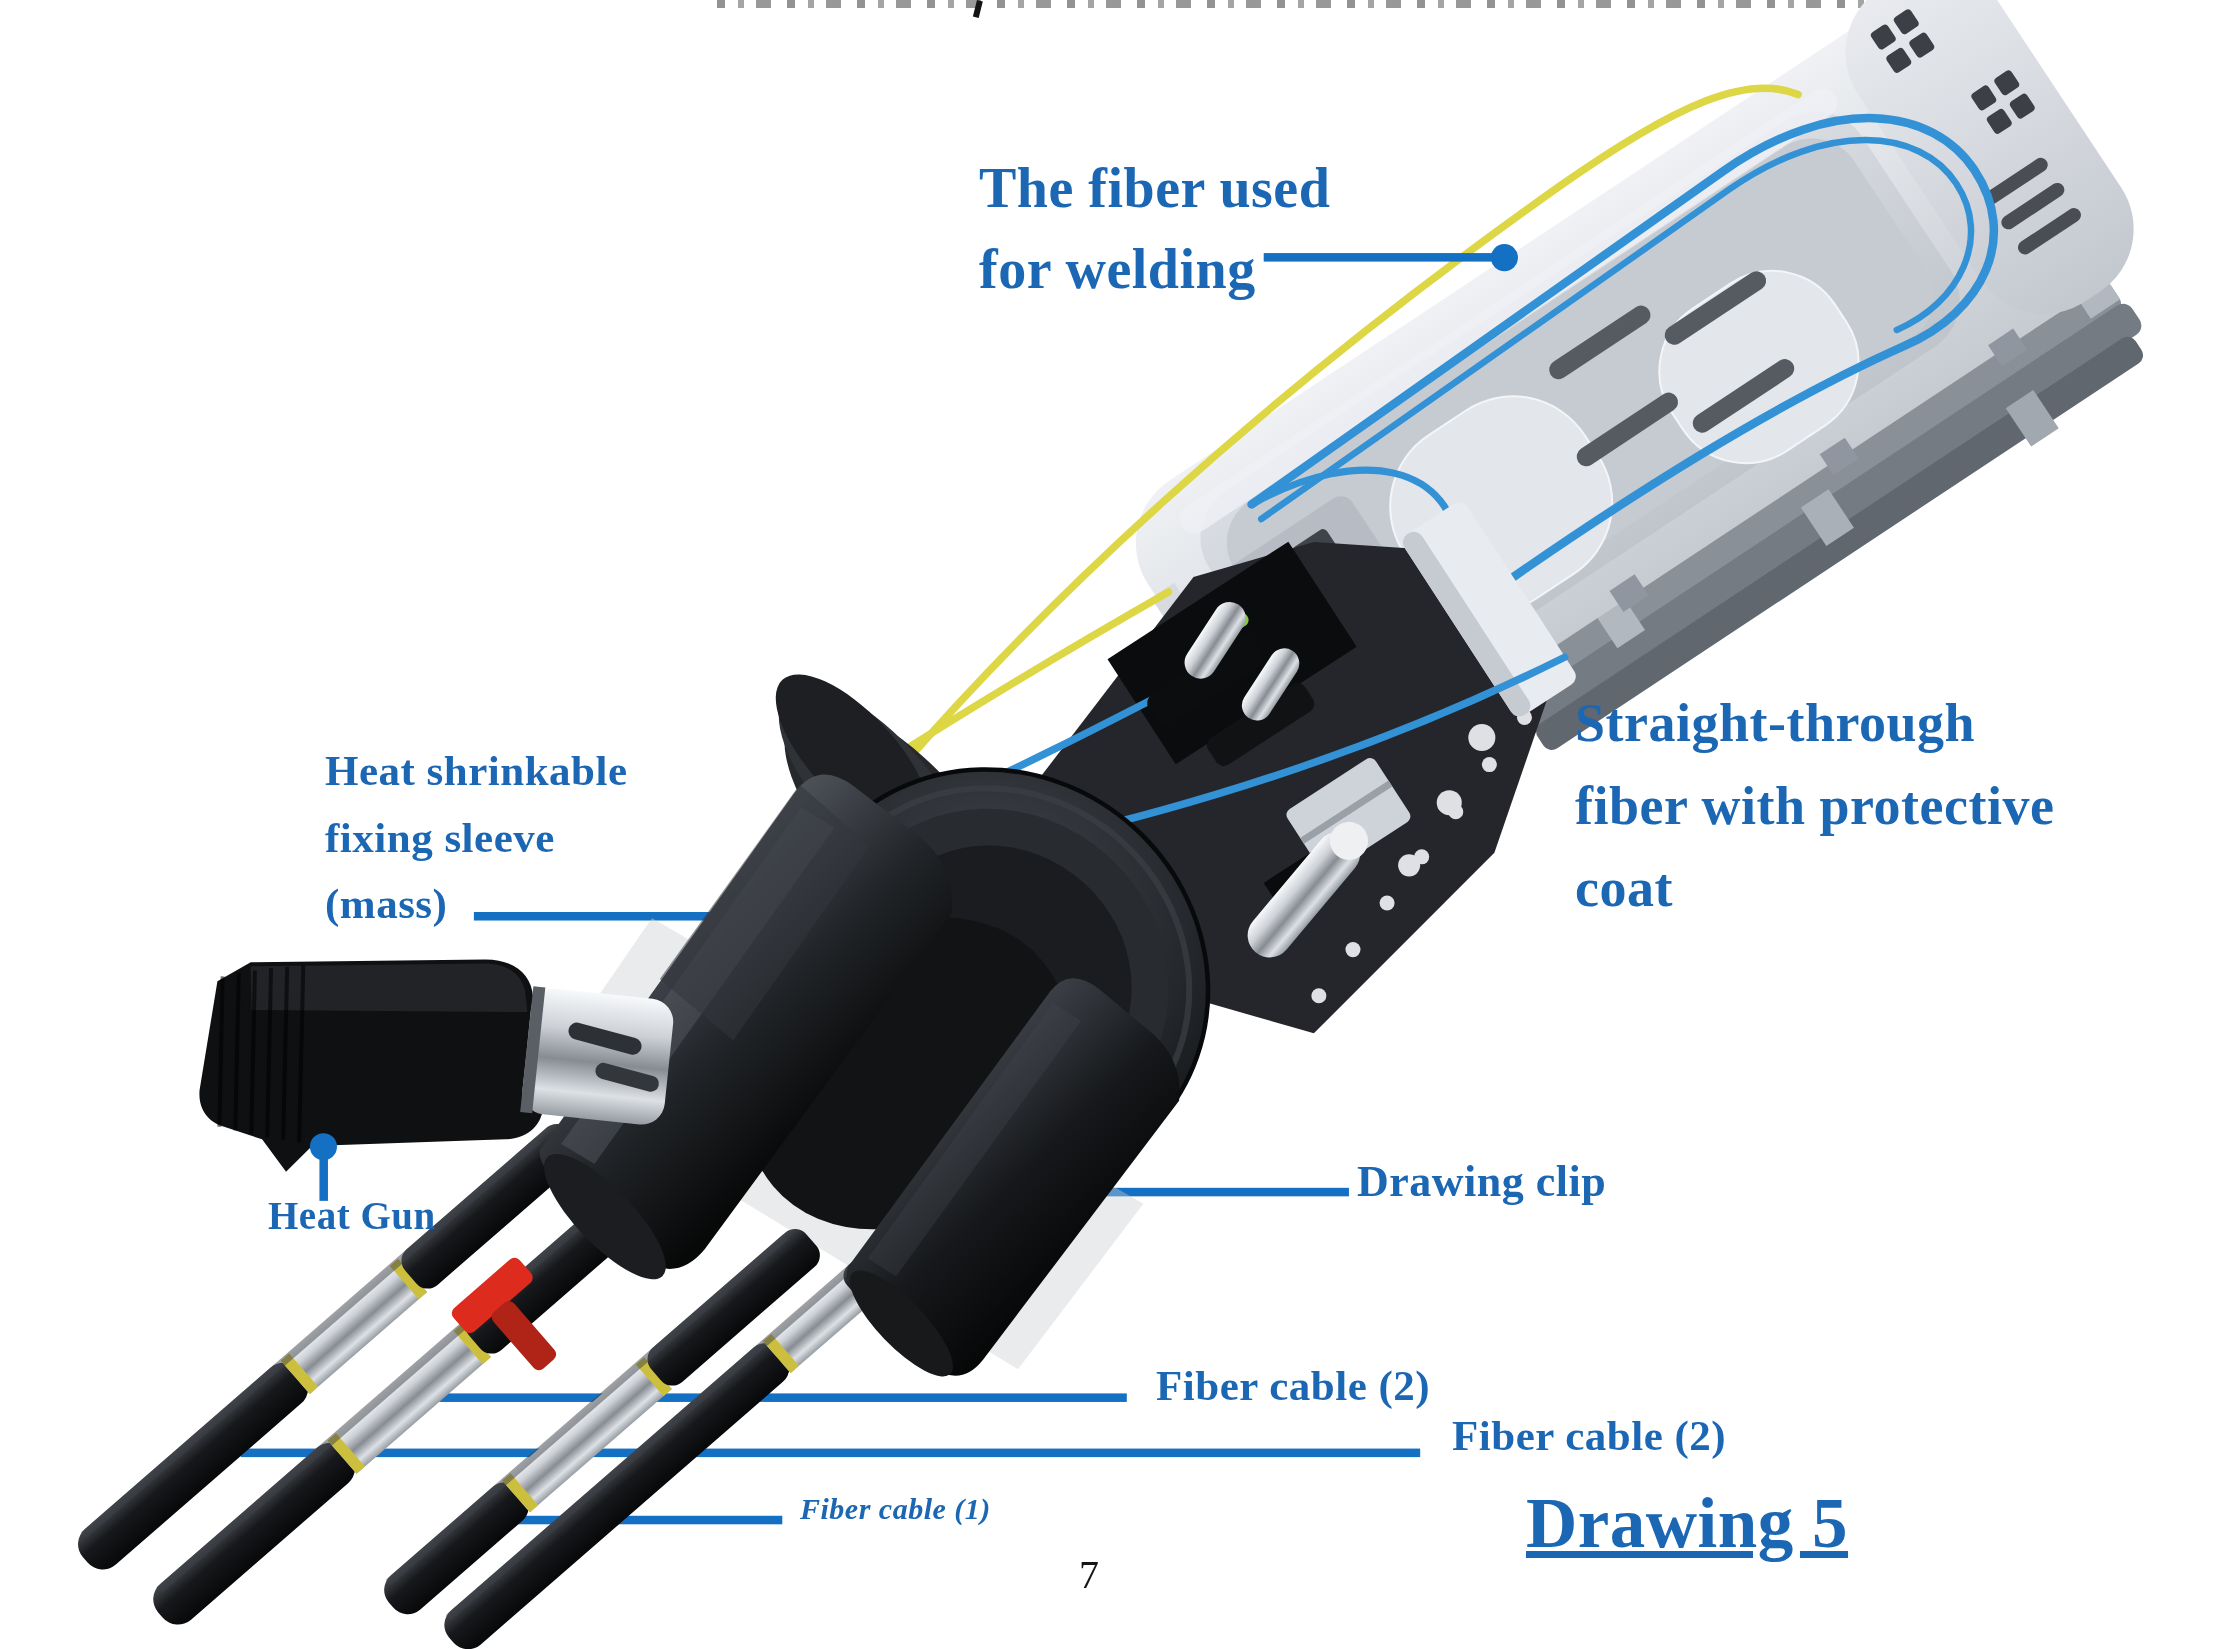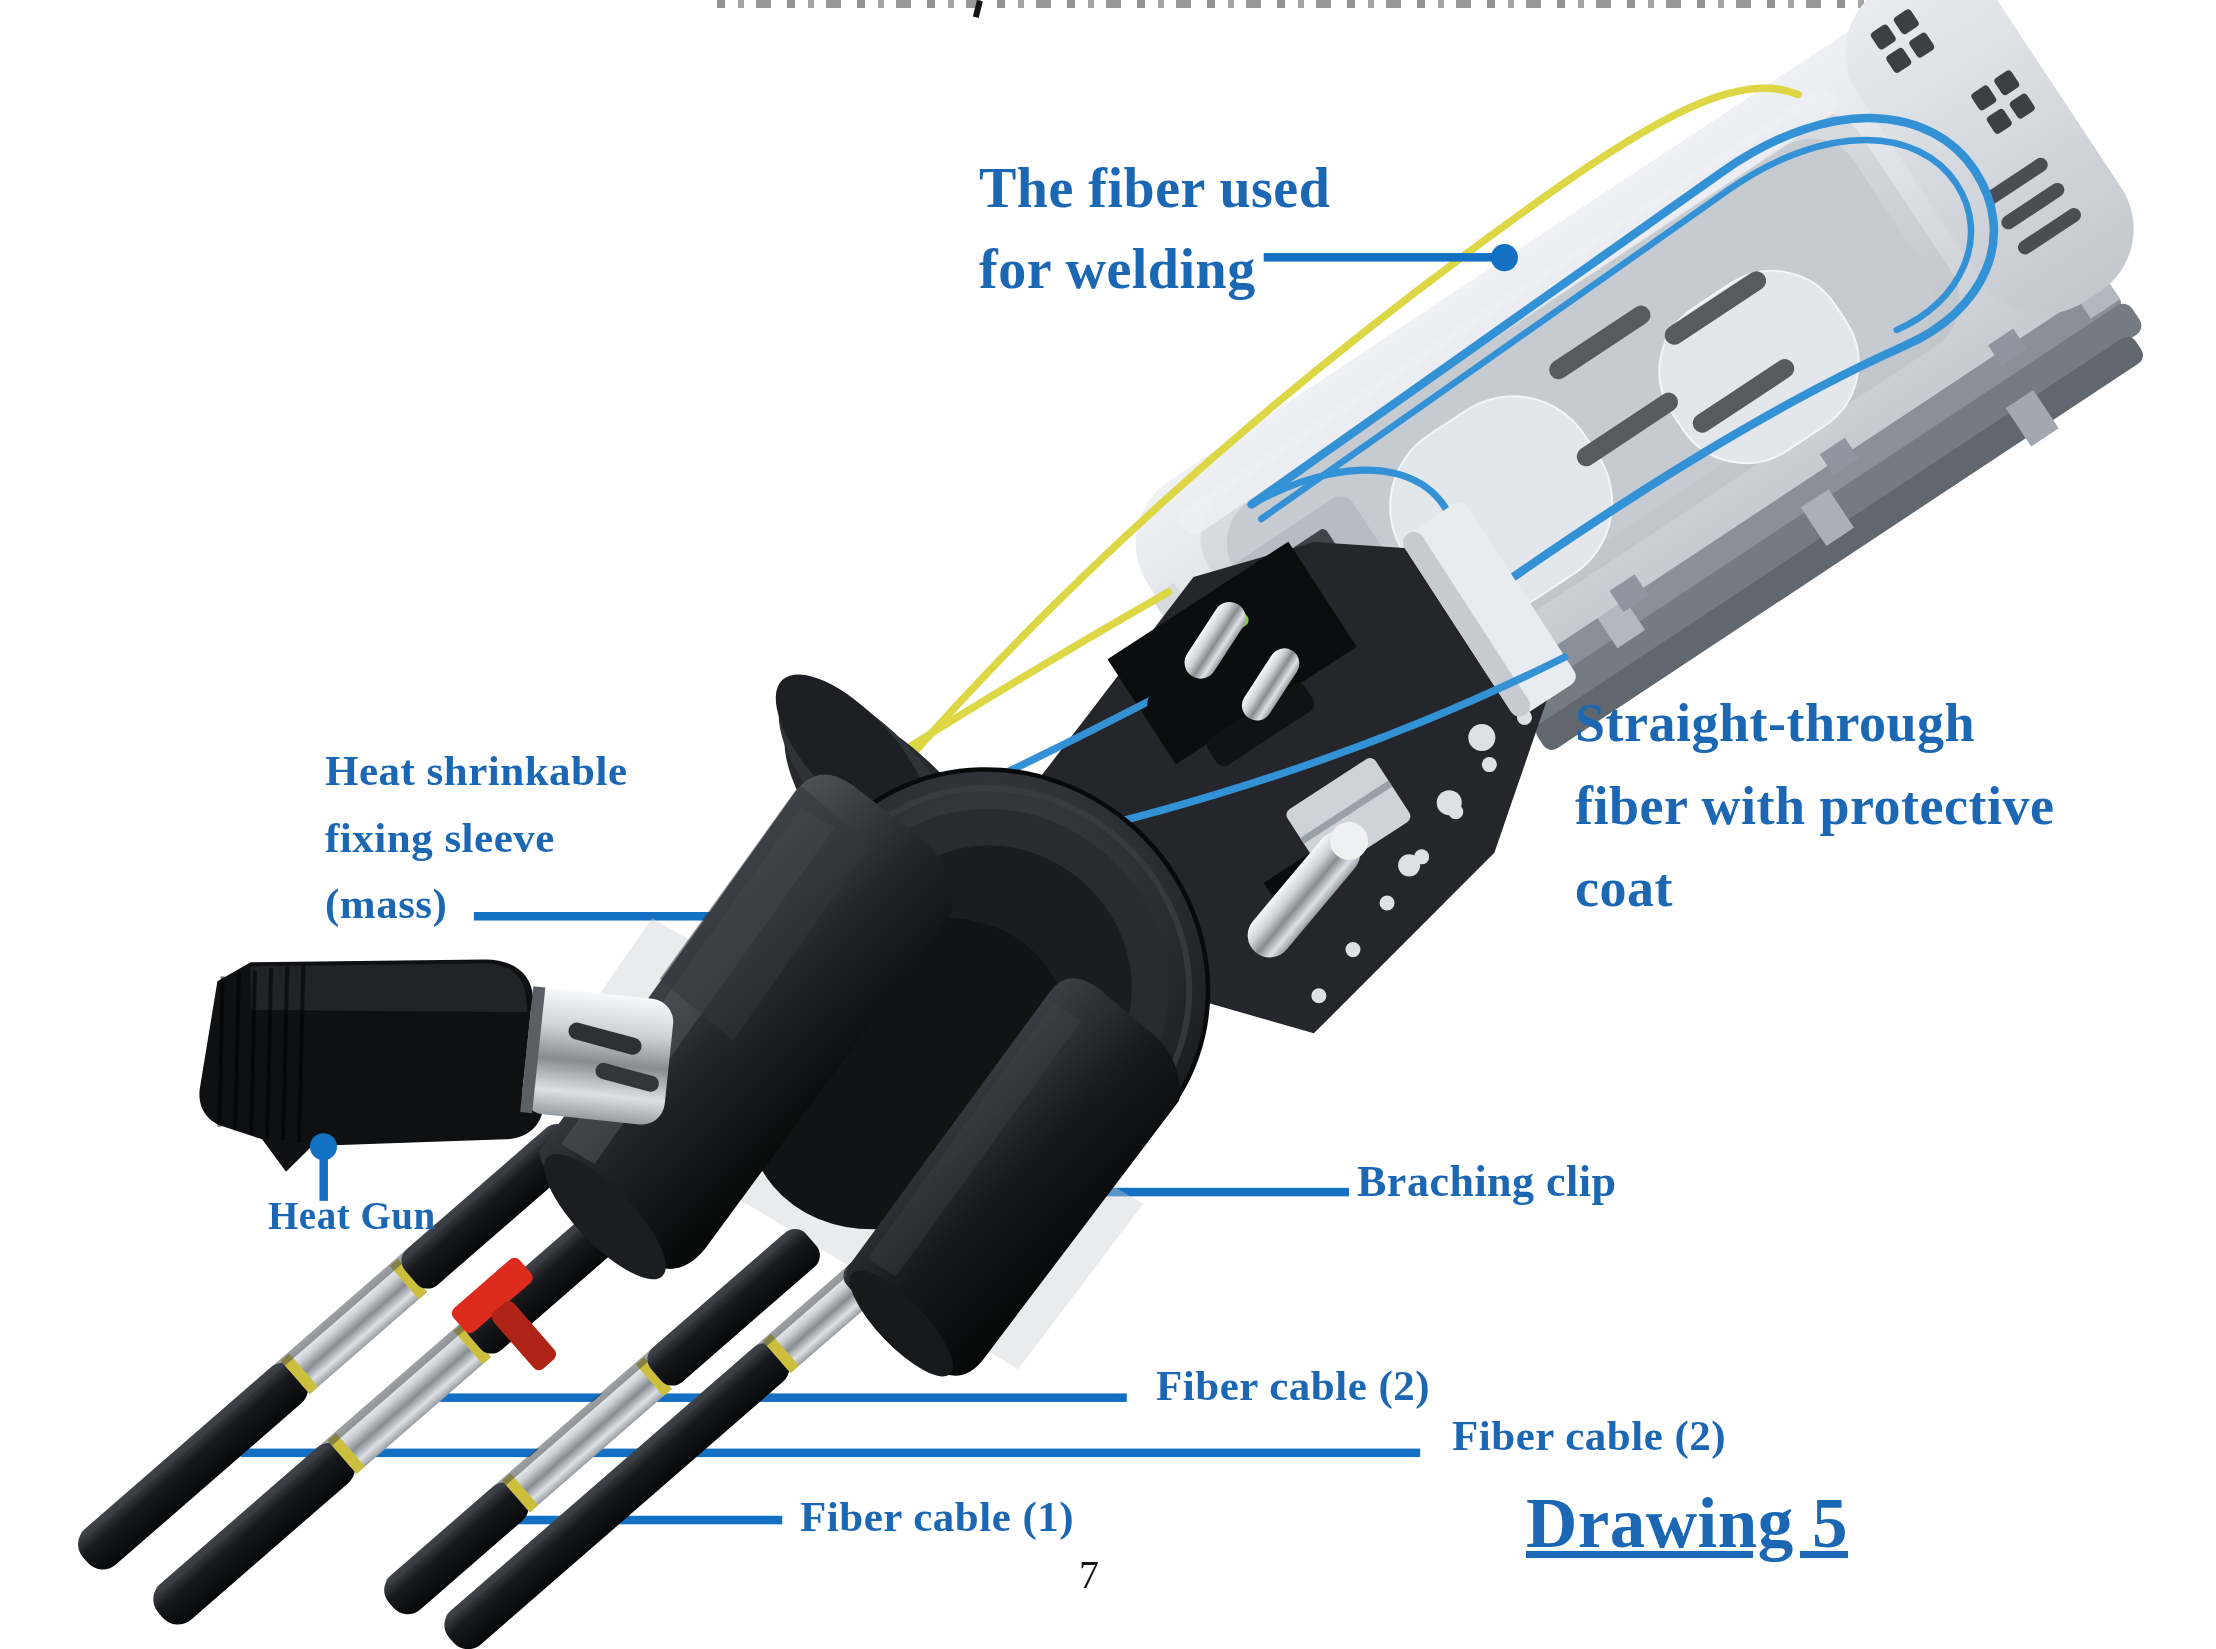--- a/index.html
+++ b/index.html
@@ -24,21 +24,21 @@
     position:absolute;color:var(--label-blue,#1b67b4);font-weight:bold;
     white-space:pre-line;letter-spacing:0.5px;z-index:5;
   }
   #lbl-welding   {left:979px;top:148px; font-size:56px;line-height:1.45;}
   #lbl-straight  {left:1575px;top:682px;font-size:54px;line-height:1.53;}
   #lbl-heatshrink{left:325px; top:738px;font-size:43px;line-height:1.55;}
   #lbl-heatgun   {left:236px; top:1193px;font-size:39px;line-height:1.2;margin-left:32px;}
   #lbl-braching  {left:1357px;top:1156px;font-size:44px;line-height:1.2;}
   #lbl-fc2a      {left:1156px;top:1360px;font-size:43px;line-height:1.2;}
   #lbl-fc2b      {left:1452px;top:1410px;font-size:43px;line-height:1.2;}
-  #lbl-fc1       {left:800px;top:1491px;font-size:43px;line-height:1.2;}
+  #lbl-fc1       {left:800px;top:1491px;font-size:30px;line-height:1.2;font-style:italic;}
   #lbl-drawing   {left:1526px;top:1484px;font-size:71px;line-height:1.1;text-decoration:underline;}
   #page-number{
     position:absolute;left:1079px;top:1551px;font-size:40px;color:#161616;
     font-weight:normal;z-index:5;
   }
   svg{position:absolute;left:0;top:0;z-index:1;}
 </style>
 </head>
 <body>
 
@@ -332,19 +332,19 @@
 
 <div class="lbl" id="lbl-welding">The fiber used
 for welding</div>
 <div class="lbl" id="lbl-straight">Straight-through
 fiber with protective
 coat</div>
 <div class="lbl" id="lbl-heatshrink">Heat shrinkable
 fixing sleeve
 (mass)</div>
 <div class="lbl" id="lbl-heatgun">Heat Gun</div>
-<div class="lbl" id="lbl-braching">Braching clip</div>
+<div class="lbl" id="lbl-braching">Drawing clip</div>
 <div class="lbl" id="lbl-fc2a">Fiber cable (2)</div>
 <div class="lbl" id="lbl-fc2b">Fiber cable (2)</div>
 <div class="lbl" id="lbl-fc1">Fiber cable (1)</div>
 <div class="lbl" id="lbl-drawing">Drawing 5</div>
 <div id="page-number">7</div>
 
 
 </body></html>

